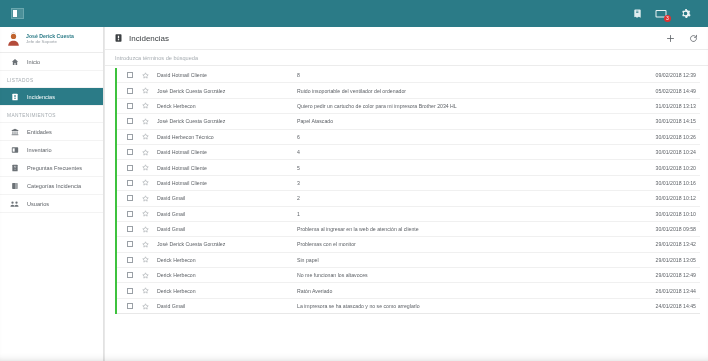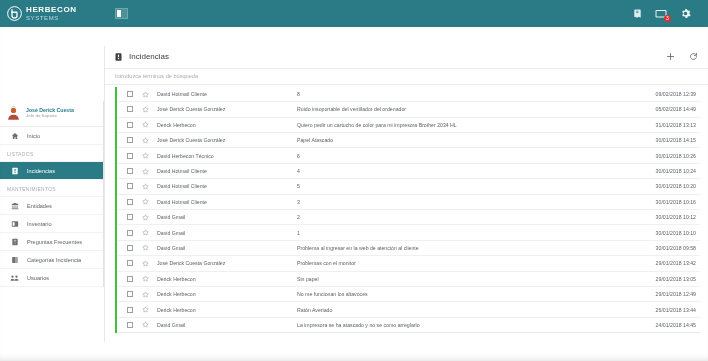--- a/index.html
+++ b/index.html
@@ -82,21 +82,20 @@
     text-align: center;
     padding: 0 1px;
   }
 
   
   .body {
     flex: 1 1 auto;
     display: flex;
     min-height: 0;
     background: #ffffff;
-    align-items: center;
   }
 
   
   .sidebar {
     width: 104px; min-width: 104px;
     background: #ffffff;
     border-right: 1px solid #e2e2e2;
     display: flex; flex-direction: column;
   }
   .profile {
@@ -275,33 +274,20 @@
     pointer-events: none;
     box-shadow: inset 0 -6px 10px -8px rgba(0,0,0,0.25);
   }
 </style>
 </head>
 <body>
 
 <div class="app">
 
   <div class="topbar">
-    <div class="brand">
-      <span class="brand-mark">
-        <svg width="15" height="15" viewBox="0 0 24 24">
-          <circle cx="12" cy="12" r="11" fill="none" stroke="#ffffff" stroke-width="1.6"></circle>
-          <path d="M8 6 v9 a4 4 0 0 0 8 0 v-3" fill="none" stroke="#ffffff" stroke-width="2.1" stroke-linecap="round"></path>
-          <path d="M8 10 h8" stroke="#ffffff" stroke-width="2.1" stroke-linecap="round"></path>
-        </svg>
-      </span>
-      <span class="brand-text">
-        <div class="brand-title">HERBECON</div>
-        <div class="brand-sub">SYSTEMS</div>
-      </span>
-    </div>
 
     <div class="toggle-btn"></div>
 
     <div class="topbar-spacer"></div>
 
     <div class="topbar-icons">
       <span class="ticon">
         <svg width="11" height="11" viewBox="0 0 24 24" fill="currentColor">
           <path d="M5 3h12a2 2 0 0 1 2 2v16l-4-2-4 2-4-2-2 1V5a2 2 0 0 1 2-2z" opacity="0.95"></path>
           <rect x="9" y="6" width="5" height="1.6" fill="#2b7b87"></rect>

